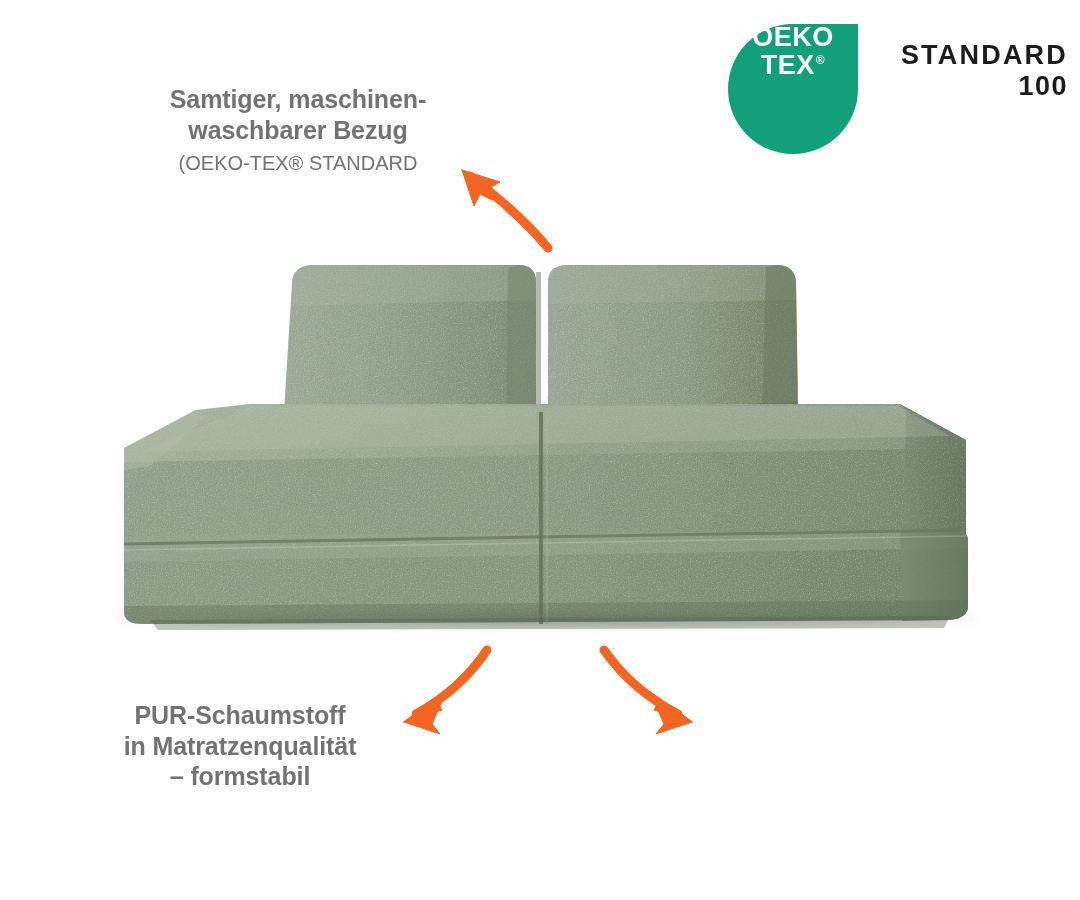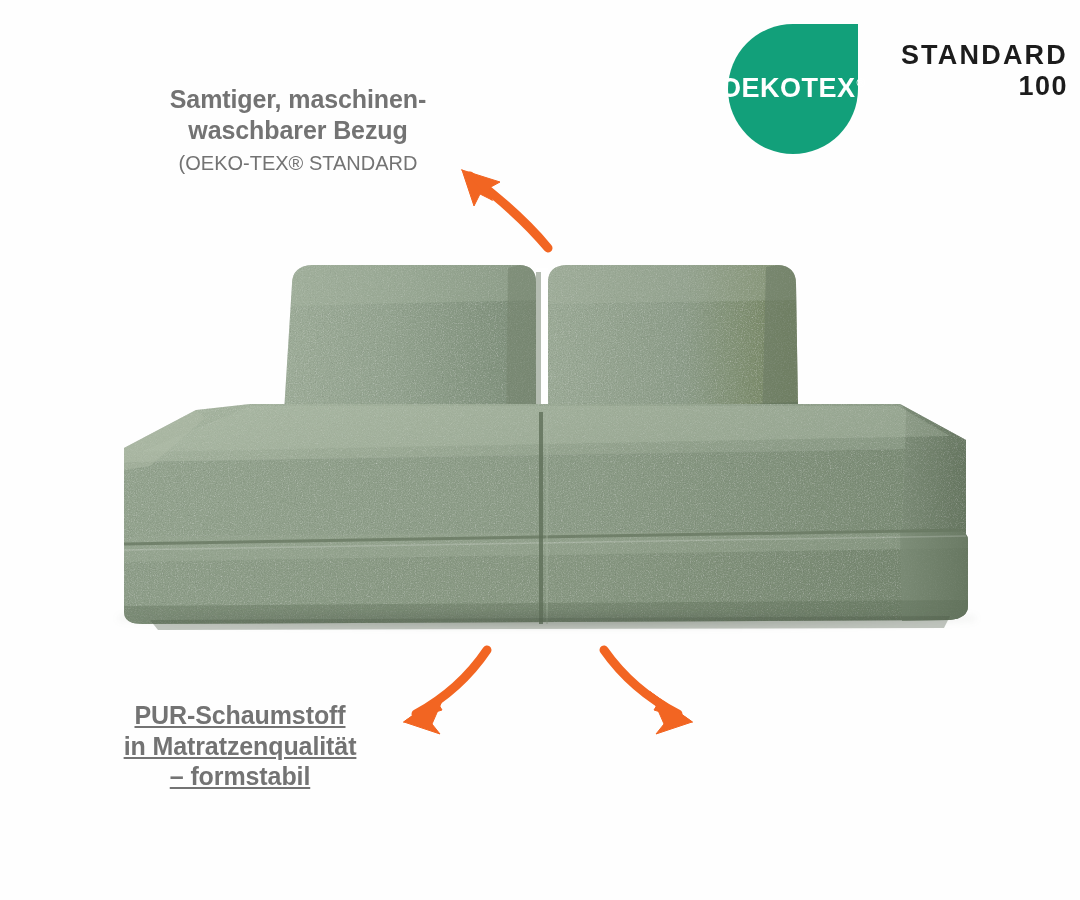--- a/index.html
+++ b/index.html
@@ -29,23 +29,22 @@
   }
   #oeko-mark {
     position: absolute;
     left: 0;
     top: 0;
     width: 130px;
     height: 130px;
     background: #12a07a;
     border-radius: 65px 0 65px 65px;
     display: flex;
-    flex-direction: row;
+    flex-direction: column;
     align-items: center;
-    justify-content: center;
     color: #ffffff;
   }
   #oeko-mark .l1 {
     font-size: 27px;
     font-weight: bold;
     letter-spacing: .5px;
     line-height: 1.02;
   }
   #oeko-mark .l2 {
     font-size: 27px;
@@ -107,21 +106,20 @@
     left: 128px;
     top: 84px;
     width: 340px;
     text-align: center;
   }
   #callout-foam {
     left: 80px;
     top: 700px;
     width: 320px;
     text-align: center;
-    text-decoration: underline;
   }
   #callout-bed {
     left: 708px;
     top: 700px;
     width: 300px;
     text-align: left;
   }
 
   
   #arrows {

